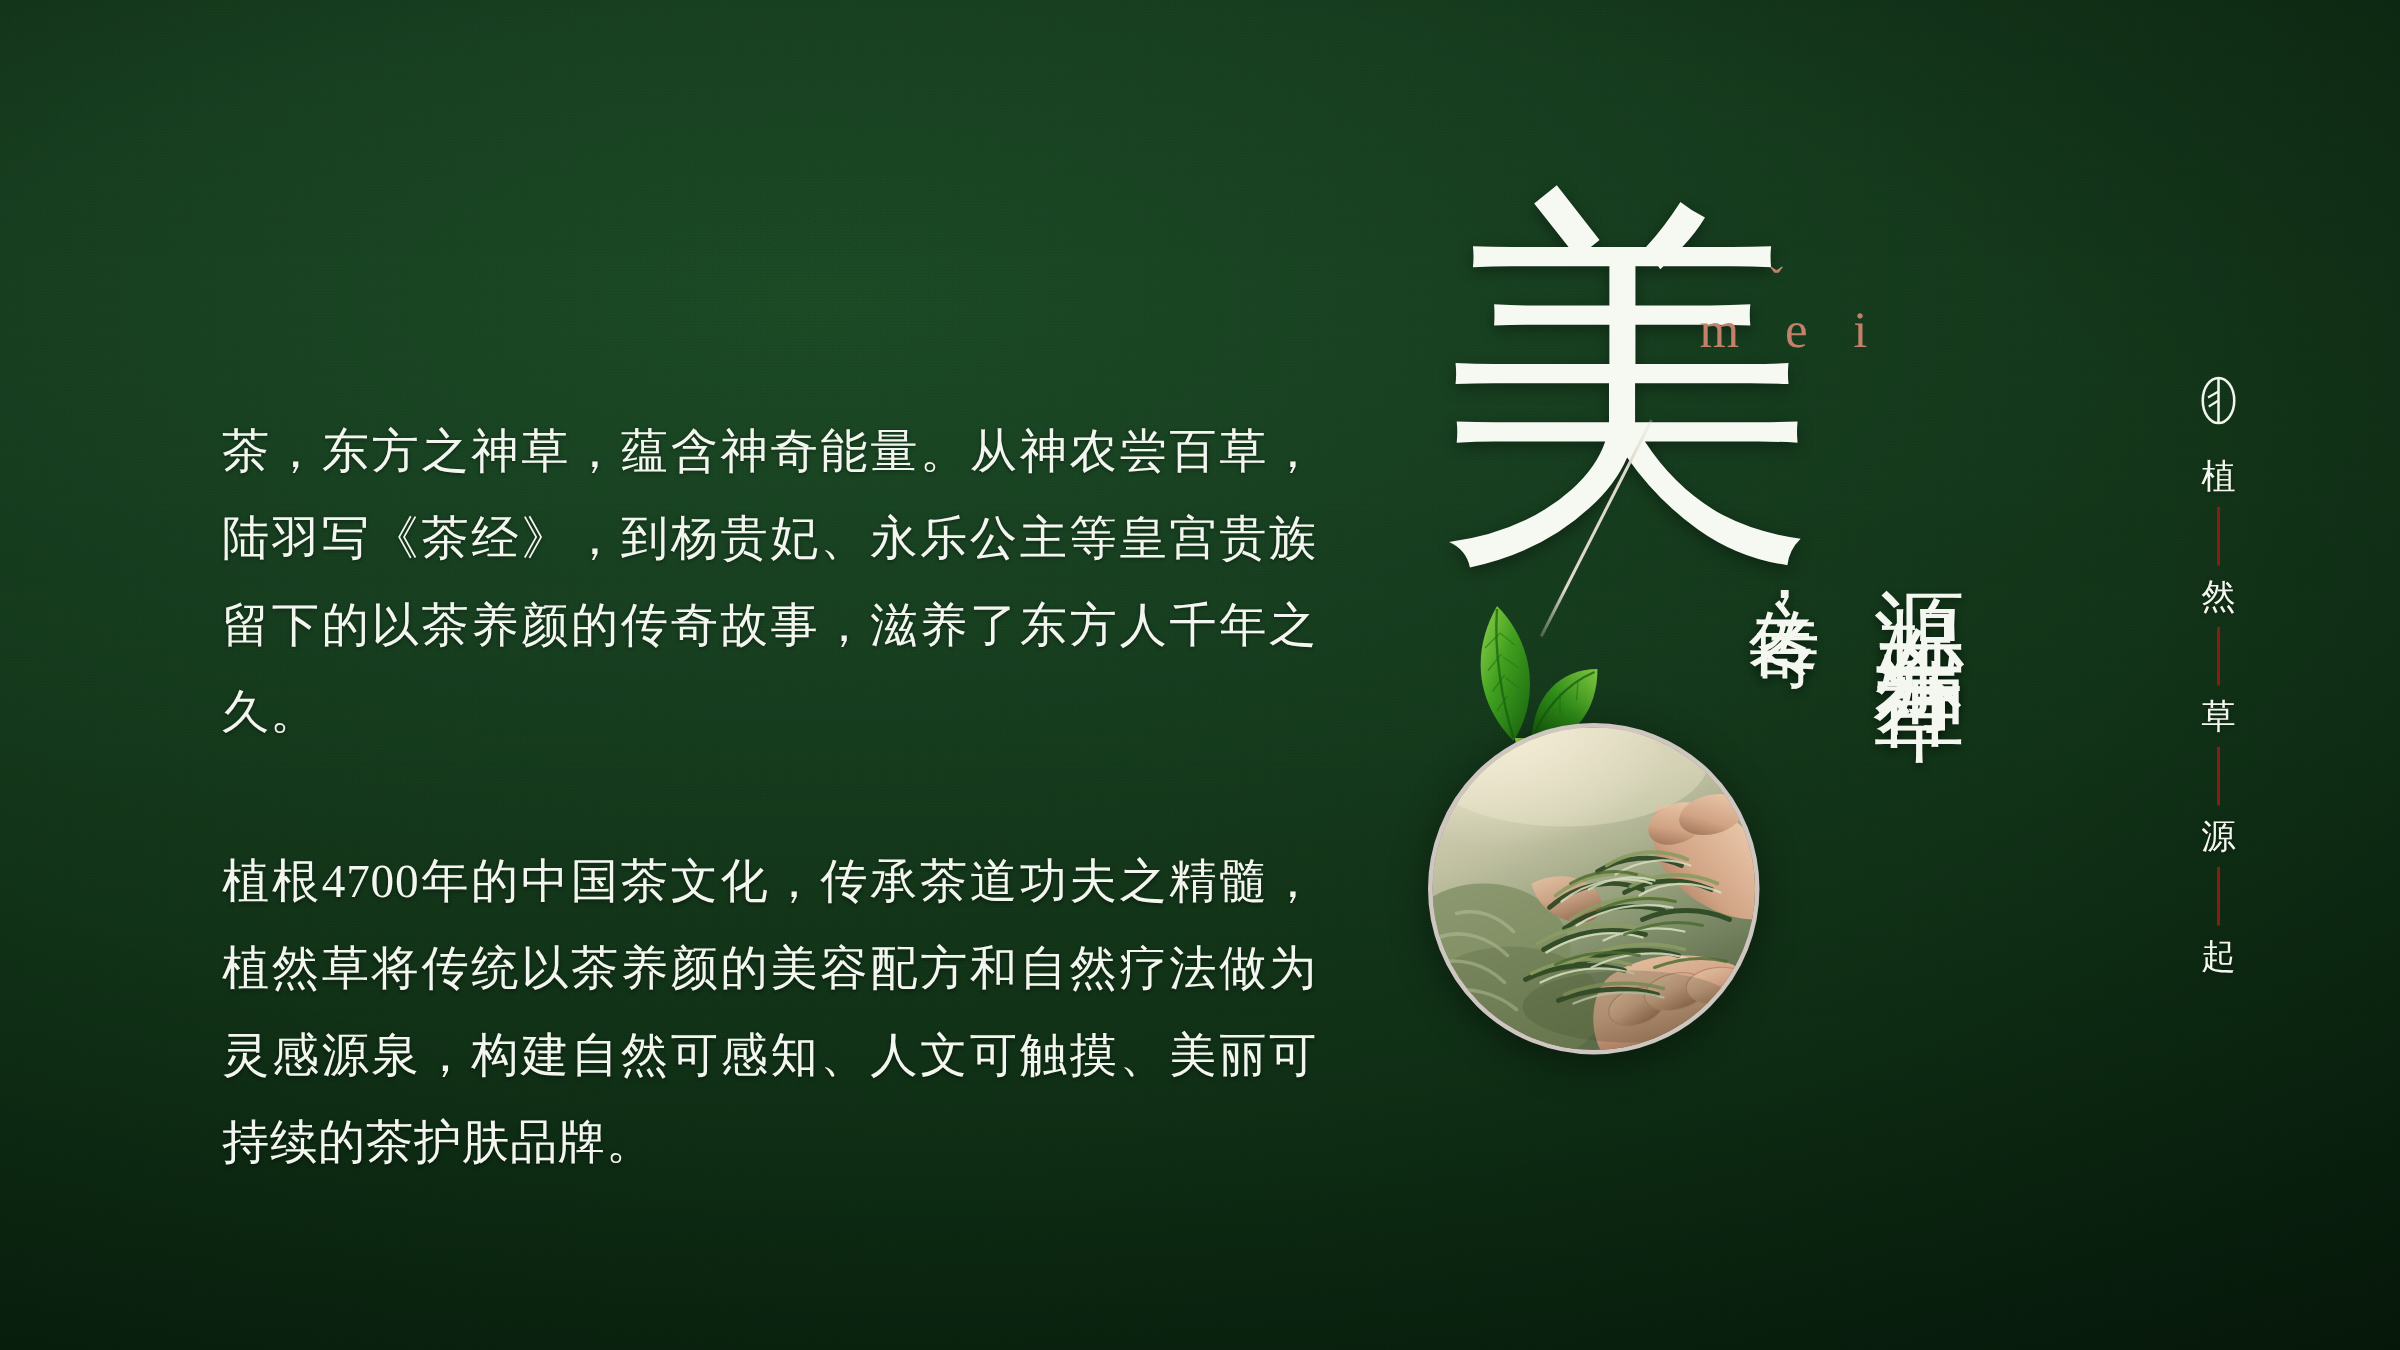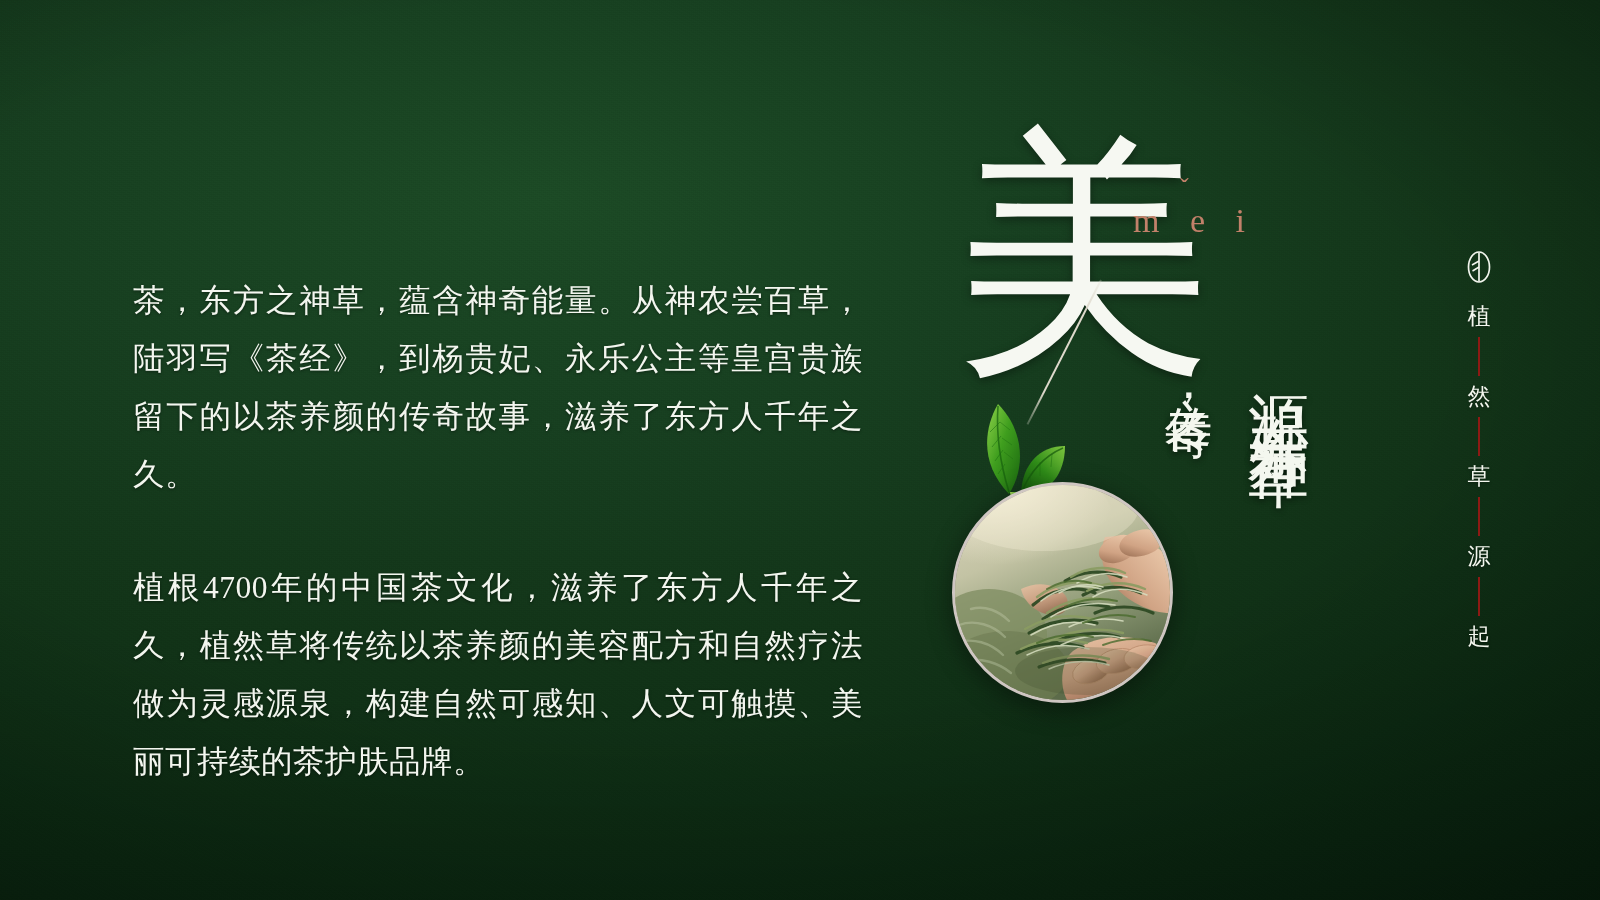--- a/index.html
+++ b/index.html
@@ -23,21 +23,21 @@
       repeating-linear-gradient(90deg, rgba(255,255,255,.045) 0 1px, rgba(0,0,0,.045) 1px 2px),
       repeating-linear-gradient(27deg, rgba(255,255,255,.035) 0 1px, rgba(0,0,0,.03) 1px 3px);
   }
   .vignette{
     position:absolute;inset:0;pointer-events:none;
     background:radial-gradient(130% 105% at 40% 40%, rgba(0,0,0,0) 38%, rgba(0,0,0,.30) 74%, rgba(0,0,0,.55) 100%);
   }
 
   
   .copy{
-    position:absolute;left:133px;top:272px;width:730px;
+    position:absolute;left:148px;top:272px;width:730px;
     color:#f3f6ef;
   }
   .para{
     font-size:31.5px;
     line-height:58px;
     letter-spacing:.5px;
     text-align:justify;
     text-justify:inter-ideograph;
     margin:0;
     text-shadow:0 1px 3px rgba(0,0,0,.45);
@@ -126,21 +126,21 @@
 </head>
 <body>
 
 <div class="stage">
 
   <div class="grain"></div>
   <div class="vignette"></div>
 
   <div class="copy">
     <p class="para">茶，东方之神草，蕴含神奇能量。从神农尝百草，陆羽写《茶经》，到杨贵妃、永乐公主等皇宫贵族留下的以茶养颜的传奇故事，滋养了东方人千年之久。</p>
-    <p class="para">植根4700年的中国茶文化，滋养了东方人千年之久，植然草将传统以茶养颜的美容配方和自然疗法做为灵感源泉，构建自然可感知、人文可触摸、美丽可持续的茶护肤品牌。</p>
+    <p class="para">植根4700年的中国茶文化，传承茶道功夫之精髓，植然草将传统以茶养颜的美容配方和自然疗法做为灵感源泉，构建自然可感知、人文可触摸、美丽可持续的茶护肤品牌。</p>
   </div>
 
   <div class="mei-wrap">
     <span class="mei">美</span>
     <span class="pinyin">
       <span class="caron">ˇ</span>
       <span>m e i</span>
     </span>
   </div>
 

